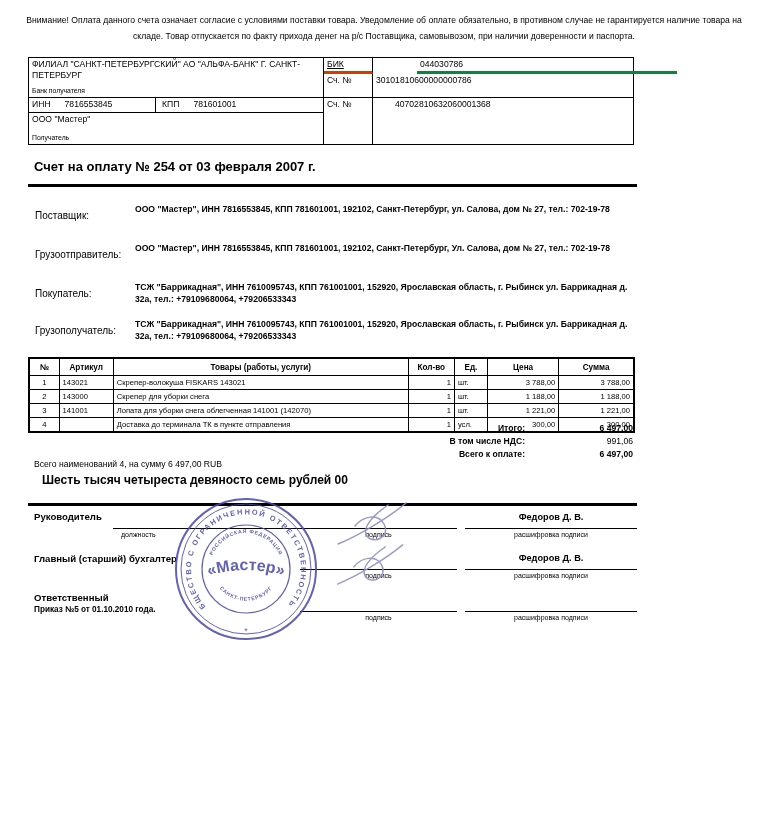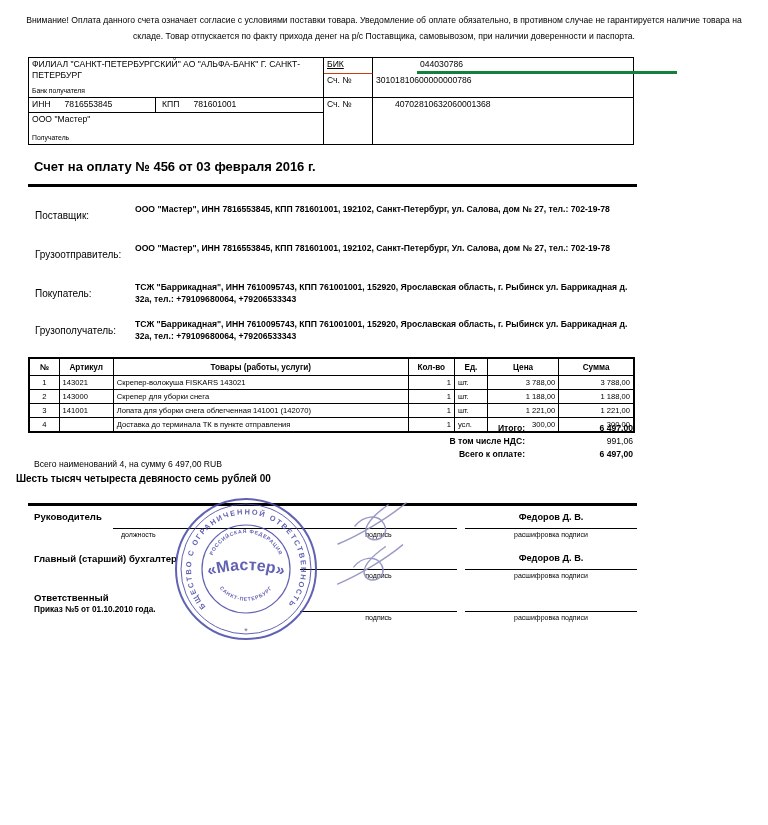--- a/index.html
+++ b/index.html
@@ -8,21 +8,21 @@
     font-family:"Liberation Sans", sans-serif;color:#000;overflow:hidden;
   }
   .abs{position:absolute;}
   
   .warning{left:24px;top:12px;width:720px;text-align:center;font-size:8.6px;line-height:16px;}
   
   .bank{left:28px;top:57px;width:604px;height:86px;border:1px solid #000;font-size:8.6px;}
   .bank .cell{position:absolute;box-sizing:border-box;padding:1px 3px;line-height:10.5px;}
   .bank .small-label{position:absolute;left:3px;bottom:1px;font-size:6.8px;}
   .cell-bankname{left:0;top:0;width:295px;height:40px;border-right:1px solid #000;border-bottom:1px solid #000;}
-  .cell-bik-label{left:295px;top:0;width:49px;height:16px;border-right:1px solid #000;border-bottom:1px solid #c2410c;text-decoration:underline;}
+  .cell-bik-label{left:295px;top:0;width:49px;height:16px;border-right:1px solid #000;border-bottom:3px solid #c2410c;text-decoration:underline;}
   .cell-bik-value{left:344px;top:0;width:260px;height:16px;border-bottom:3px solid #15803d;margin-left:44px;}
   .cell-corr-label{left:295px;top:16px;width:49px;height:24px;border-right:1px solid #000;border-bottom:1px solid #000;}
   .cell-corr-value{left:344px;top:16px;width:260px;height:24px;border-bottom:1px solid #000;}
   .cell-innkpp{left:0;top:40px;width:295px;height:15px;border-right:1px solid #000;border-bottom:1px solid #000;padding:0 !important;}
   .cell-inn{position:absolute;left:0;top:0;width:127px;height:14px;border-right:1px solid #000;padding:1px 3px;box-sizing:border-box;}
   .cell-kpp{position:absolute;left:128px;top:0;width:166px;height:14px;padding:1px 5px;box-sizing:border-box;}
   .cell-recipient{left:0;top:55px;width:295px;height:31px;border-right:1px solid #000;}
   .cell-acc-label{left:295px;top:40px;width:49px;height:46px;border-right:1px solid #000;}
   .cell-acc-value{left:363px;top:40px;width:260px;height:46px;}
   .lbl-gap{display:inline-block;width:14px;}
@@ -39,21 +39,21 @@
   table.items th{border:1px solid #000;font-size:8.2px;font-weight:bold;height:14px;padding:1px 2px;text-align:center;}
   table.items td{border:1px solid #000;font-size:7.6px;height:11px;padding:1px 3px;overflow:hidden;white-space:nowrap;}
   td.c{text-align:center;} td.r{text-align:right;} td.l{text-align:left;}
   
   .tot-row{left:28px;width:607px;height:12px;font-size:8.6px;}
   .tot-label{position:absolute;right:110px;font-weight:bold;}
   .tot-value{position:absolute;right:2px;font-weight:bold;}
   .tot-value.normal{font-weight:normal;}
   
   .summary1{left:34px;top:459px;font-size:8.6px;}
-  .summary2{left:16px;top:473px;font-size:10px;font-weight:bold;}
+  .summary2{left:42px;top:473px;font-size:12px;font-weight:bold;}
   
   .sig-role{left:34px;font-size:9.6px;font-weight:bold;}
   .sig-note{left:34px;font-size:8.2px;font-weight:bold;}
   .sig-line{border-top:1px solid #000;height:0;}
   .sig-caption{font-size:7px;text-align:center;}
   .sig-caption-left{font-size:7px;}
   .sig-name{font-size:9.2px;font-weight:bold;text-align:center;}
   .stamp-svg{left:170px;top:493px;opacity:.88;}
   .sign-svg{opacity:.9;}
 </style>
@@ -80,21 +80,21 @@
     </div>
   </div>
   <div class="cell cell-recipient">
     <div>ООО "Мастер"</div>
     <div class="small-label">Получатель</div>
   </div>
   <div class="cell cell-acc-label">Сч. №</div>
   <div class="cell cell-acc-value">40702810632060001368</div>
 </div>
 
-<div class="abs doc-title">Счет на оплату № 456 от 03 февраля 2016 г.</div>
+<div class="abs doc-title">Счет на оплату № 254 от 03 февраля 2007 г.</div>
 <div class="abs rule rule1"></div>
 
 <div class="abs party-label" style="top:210px;">Поставщик:</div>
 <div class="abs party-value" style="top:204px;">ООО "Мастер", ИНН 7816553845, КПП 781601001, 192102, Санкт-Петербург, ул. Салова, дом № 27, тел.: 702-19-78</div>
 <div class="abs party-label" style="top:249px;">Грузоотправитель:</div>
 <div class="abs party-value" style="top:243px;">ООО "Мастер", ИНН 7816553845, КПП 781601001, 192102, Санкт-Петербург, Ул. Салова, дом № 27, тел.: 702-19-78</div>
 <div class="abs party-label" style="top:288px;">Покупатель:</div>
 <div class="abs party-value" style="top:282px;">ТСЖ "Баррикадная", ИНН 7610095743, КПП 761001001, 152920, Ярославская область, г. Рыбинск ул. Баррикадная д. 32а, тел.: +79109680064, +79206533343</div>
 <div class="abs party-label" style="top:325px;">Грузополучатель:</div>
 <div class="abs party-value" style="top:319px;">ТСЖ "Баррикадная", ИНН 7610095743, КПП 761001001, 152920, Ярославская область, г. Рыбинск ул. Баррикадная д. 32а, тел.: +79109680064, +79206533343</div>

